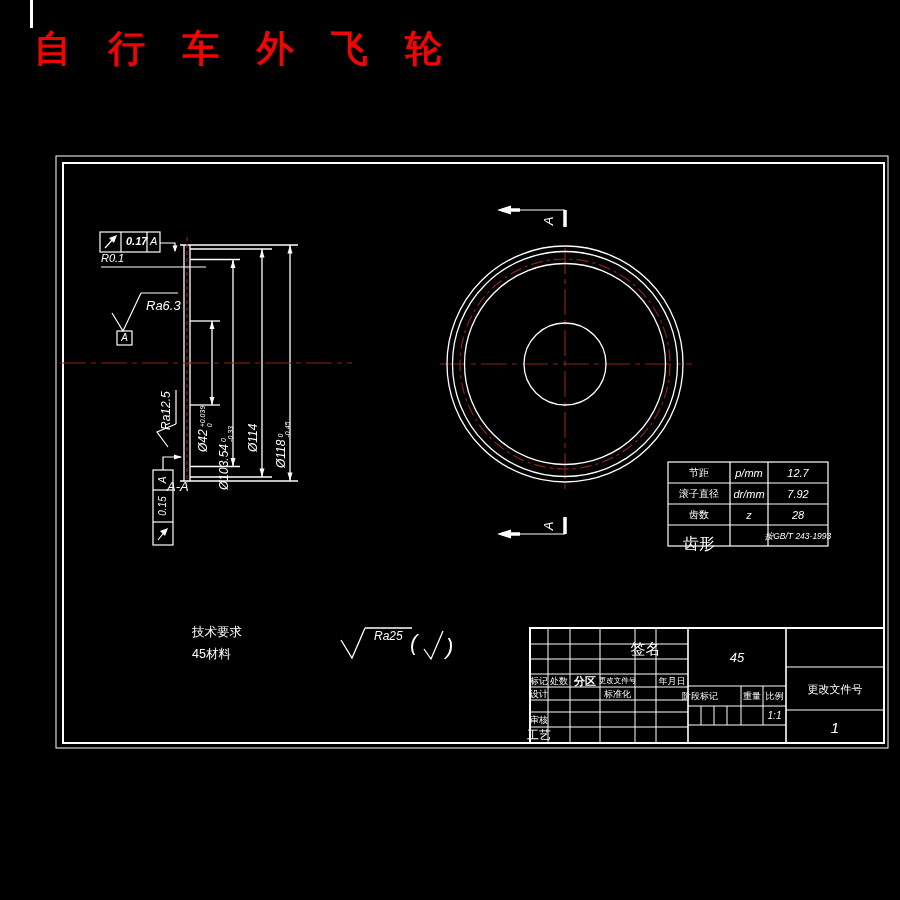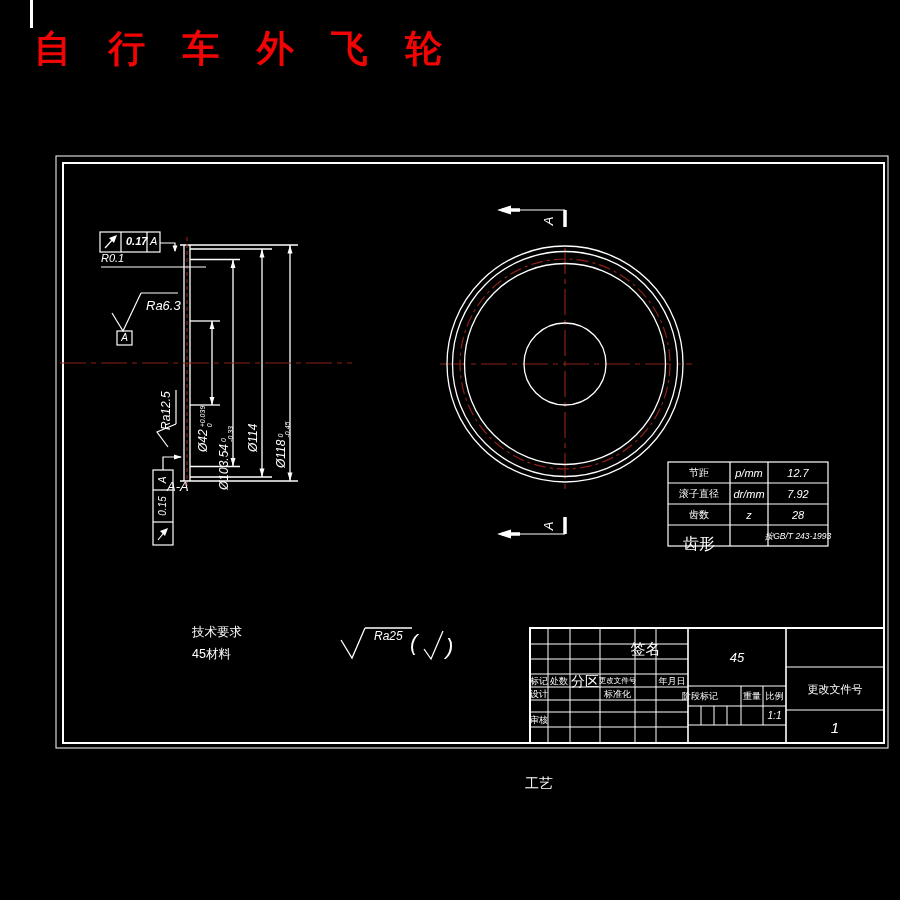--- a/index.html
+++ b/index.html
@@ -208,28 +208,28 @@
   <span class="t c it" style="left:749px;top:494px;font-size:11px;">dr/mm</span>
   <span class="t c it" style="left:798px;top:494px;font-size:11px;">7.92</span>
   <span class="t c" style="left:699px;top:515px;font-size:10px;">齿数</span>
   <span class="t c it" style="left:749px;top:515px;font-size:11px;">z</span>
   <span class="t c it" style="left:798px;top:515px;font-size:11px;">28</span>
   <span class="t c" style="left:699px;top:536px;font-size:16px;margin-top:8px;">齿形</span>
   <span class="t c it" style="left:798px;top:536px;font-size:8.5px;">按GB/T 243-1993</span>
 
   <span class="t c" style="left:539px;top:681px;font-size:9px;">标记</span>
   <span class="t c" style="left:559px;top:681px;font-size:9px;">处数</span>
-  <span class="t c" style="left:585px;top:681px;font-size:14px;">分区</span>
+  <span class="t c" style="left:585px;top:681px;font-size:11px;font-weight:bold;">分区</span>
   <span class="t c" style="left:617.5px;top:681px;font-size:7.5px;">更改文件号</span>
   <span class="t c" style="left:645.5px;top:648px;font-size:15px;">签名</span>
   <span class="t c" style="left:672px;top:681px;font-size:9px;">年月日</span>
   <span class="t c" style="left:539px;top:694px;font-size:9px;">设计</span>
   <span class="t c" style="left:617.5px;top:694px;font-size:9px;">标准化</span>
   <span class="t c" style="left:539px;top:720px;font-size:9px;">审核</span>
-  <span class="t c" style="left:539px;top:735px;font-size:14px;margin-top:48px;">工艺</span>
+  <span class="t c" style="left:539px;top:735px;font-size:12px;">工艺</span>
   <span class="t c it" style="left:737px;top:657px;font-size:13px;">45</span>
   <span class="t c" style="left:700px;top:696px;font-size:9px;">阶段标记</span>
   <span class="t c" style="left:752px;top:696px;font-size:9px;">重量</span>
   <span class="t c" style="left:774.5px;top:696px;font-size:9px;">比例</span>
   <span class="t c it" style="left:774.5px;top:715.5px;font-size:10px;">1:1</span>
   <span class="t c" style="left:835px;top:688.5px;font-size:11px;">更改文件号</span>
   <span class="t c it" style="left:835px;top:726.5px;font-size:15px;">1</span>
 </div>
 
 </body></html>

